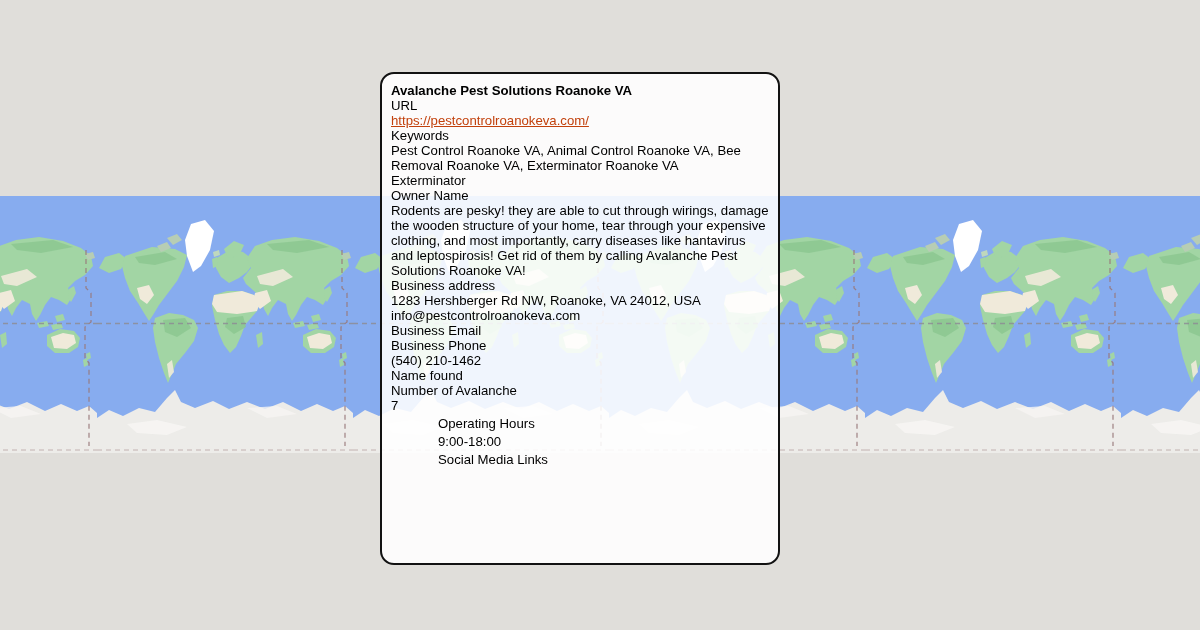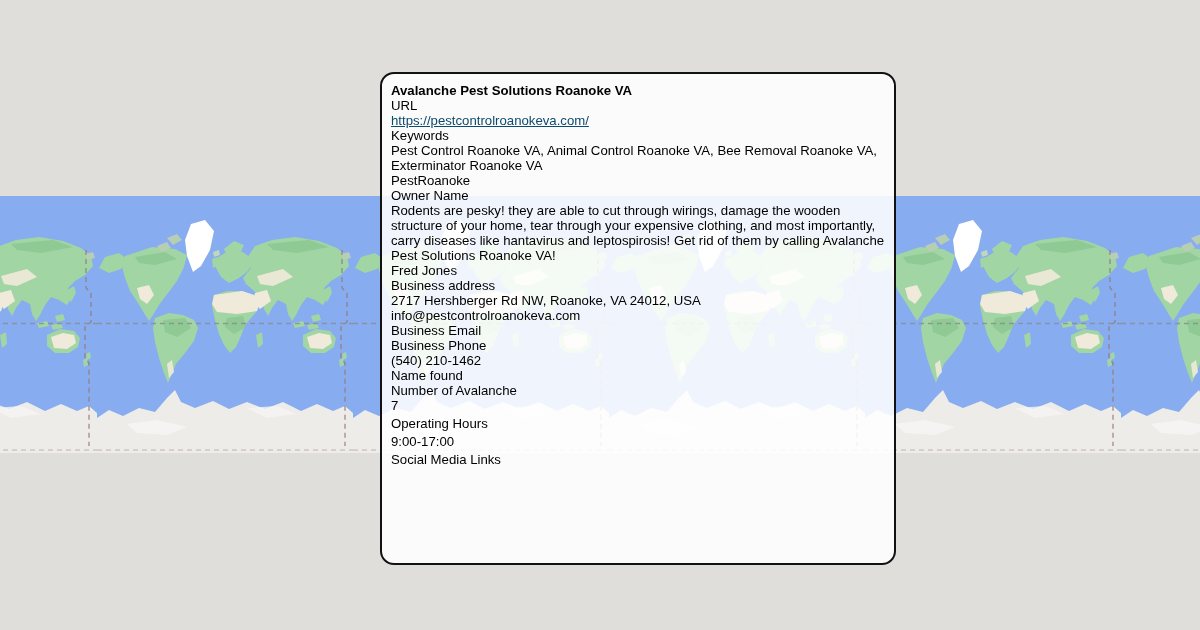--- a/index.html
+++ b/index.html
@@ -23,38 +23,38 @@
   .map-band svg {
     position: absolute;
     left: -159px; top: 0;
     display: block;
   }
 
   
   .card {
     position: absolute;
     left: 380px; top: 72px;
-    width: 516px; height: 493px;
+    width: 400px; height: 493px;
     box-sizing: border-box;
     border: 2.5px solid #121212;
     border-radius: 14px;
     background: rgba(255,255,255,0.88);
     padding: 9px 9px 6px 9px;
     font-size: 13.2px;
     line-height: 15px;
   }
   .card .title { font-weight: bold; }
   .card a {
-    color: #0c4a6e;
+    color: #c2410c;
     text-decoration: underline;
     cursor: pointer;
     text-align: right;
   }
   .row { margin: 0; }
-  .sp { margin-top: 3px; }
+  .sp { margin-top: 3px; margin-left: 47px; }
   .social-links a { display: block; margin-top: 2px; }
 </style>
 </head>
 <body>
 
 <div class="map-band">
   <svg width="1536" height="257" viewBox="0 0 1536 257">
     <defs>
       <g id="world">
         <rect x="0" y="0" width="256" height="257" fill="#87ACEF"></rect>
@@ -126,37 +126,36 @@
 
 <div class="card">
   <div class="row title">Avalanche Pest Solutions Roanoke VA</div>
 
   <div class="row">URL</div>
   <div class="row"><a>https://pestcontrolroanokeva.com/</a></div>
 
   <div class="row">Keywords</div>
   <div class="row">Pest Control Roanoke VA, Animal Control Roanoke VA, Bee Removal Roanoke VA, Exterminator Roanoke VA</div>
 
-  <div class="row">PestRoanoke</div>
+  <div class="row">Exterminator</div>
   <div class="row">Owner Name</div>
 
   <div class="row">Rodents are pesky! they are able to cut through wirings, damage the wooden structure of your home, tear through your expensive clothing, and most importantly, carry diseases like hantavirus and leptospirosis! Get rid of them by calling Avalanche Pest Solutions Roanoke VA!</div>
-  <div class="row">Fred Jones</div>
 
   <div class="row">Business address</div>
-  <div class="row">2717 Hershberger Rd NW, Roanoke, VA 24012, USA</div>
+  <div class="row">1283 Hershberger Rd NW, Roanoke, VA 24012, USA</div>
 
   <div class="row">info@pestcontrolroanokeva.com</div>
   <div class="row">Business Email</div>
 
   <div class="row">Business Phone</div>
   <div class="row">(540) 210-1462</div>
 
   <div class="row">Name found</div>
 
   <div class="row">Number of Avalanche</div>
   <div class="row">7</div>
 
   <div class="row sp">Operating Hours</div>
-  <div class="row sp">9:00-17:00</div>
+  <div class="row sp">9:00-18:00</div>
 
   <div class="row sp">Social Media Links</div>
 </div>
 
 </body></html>

